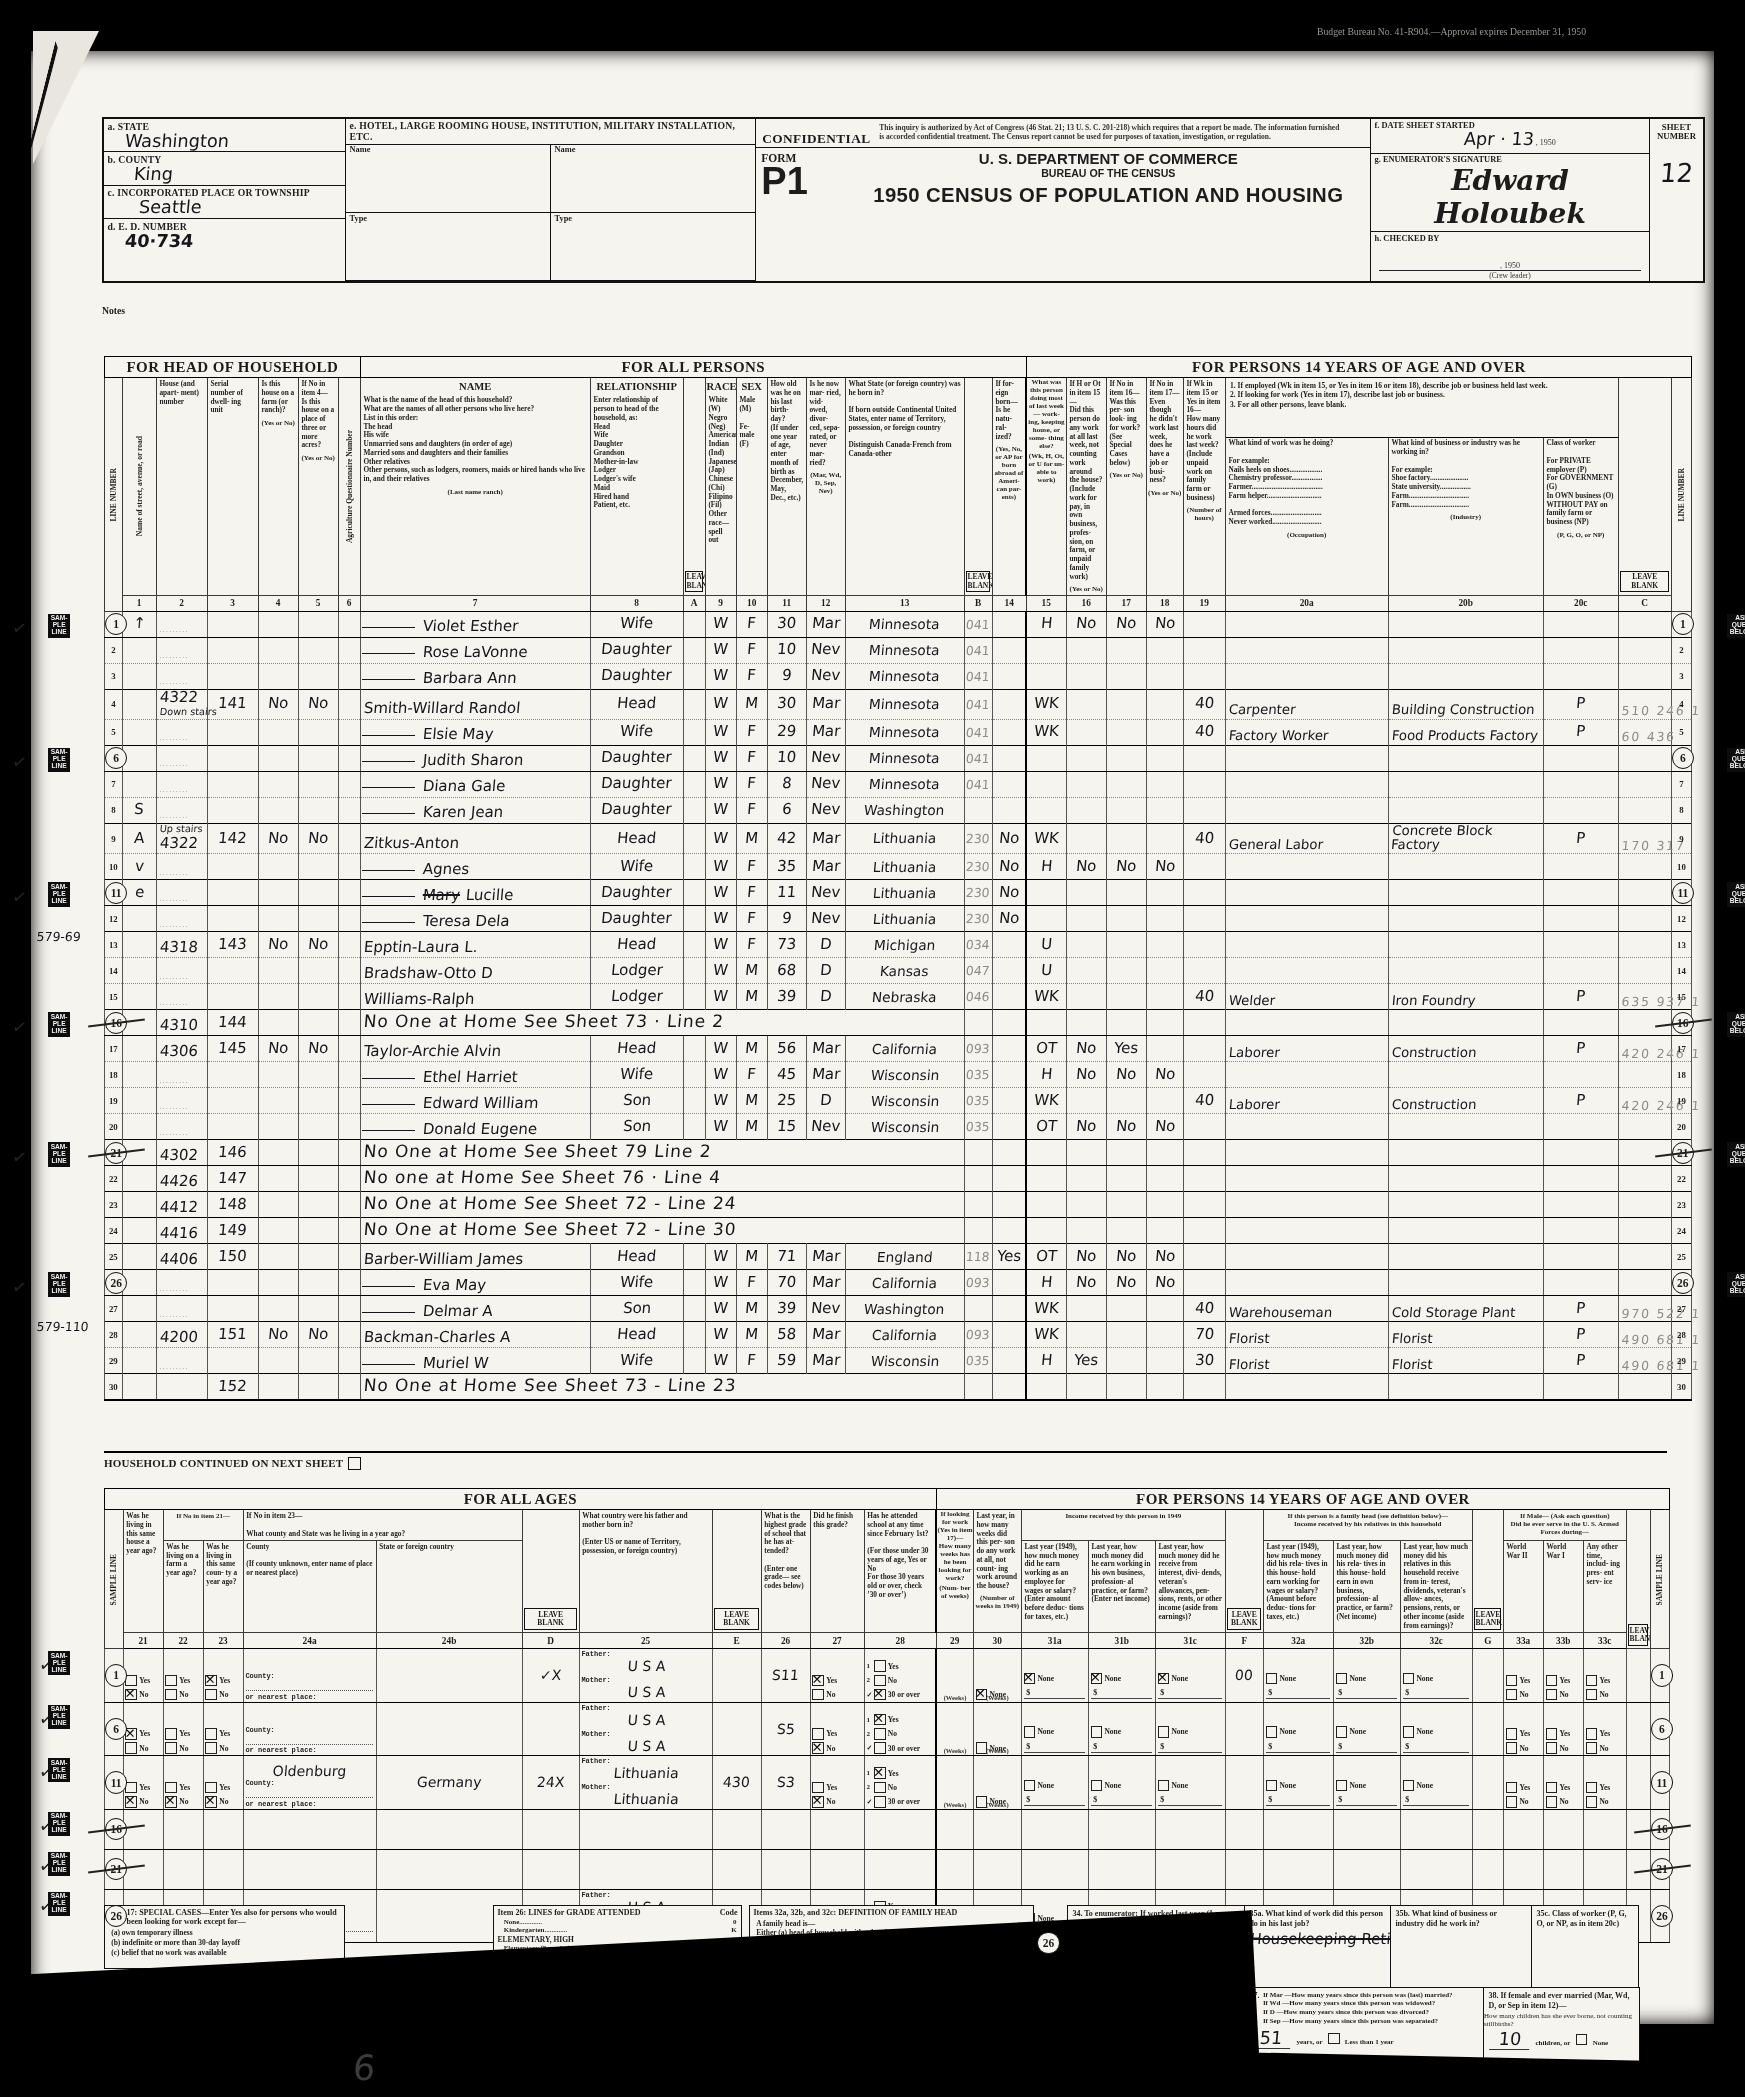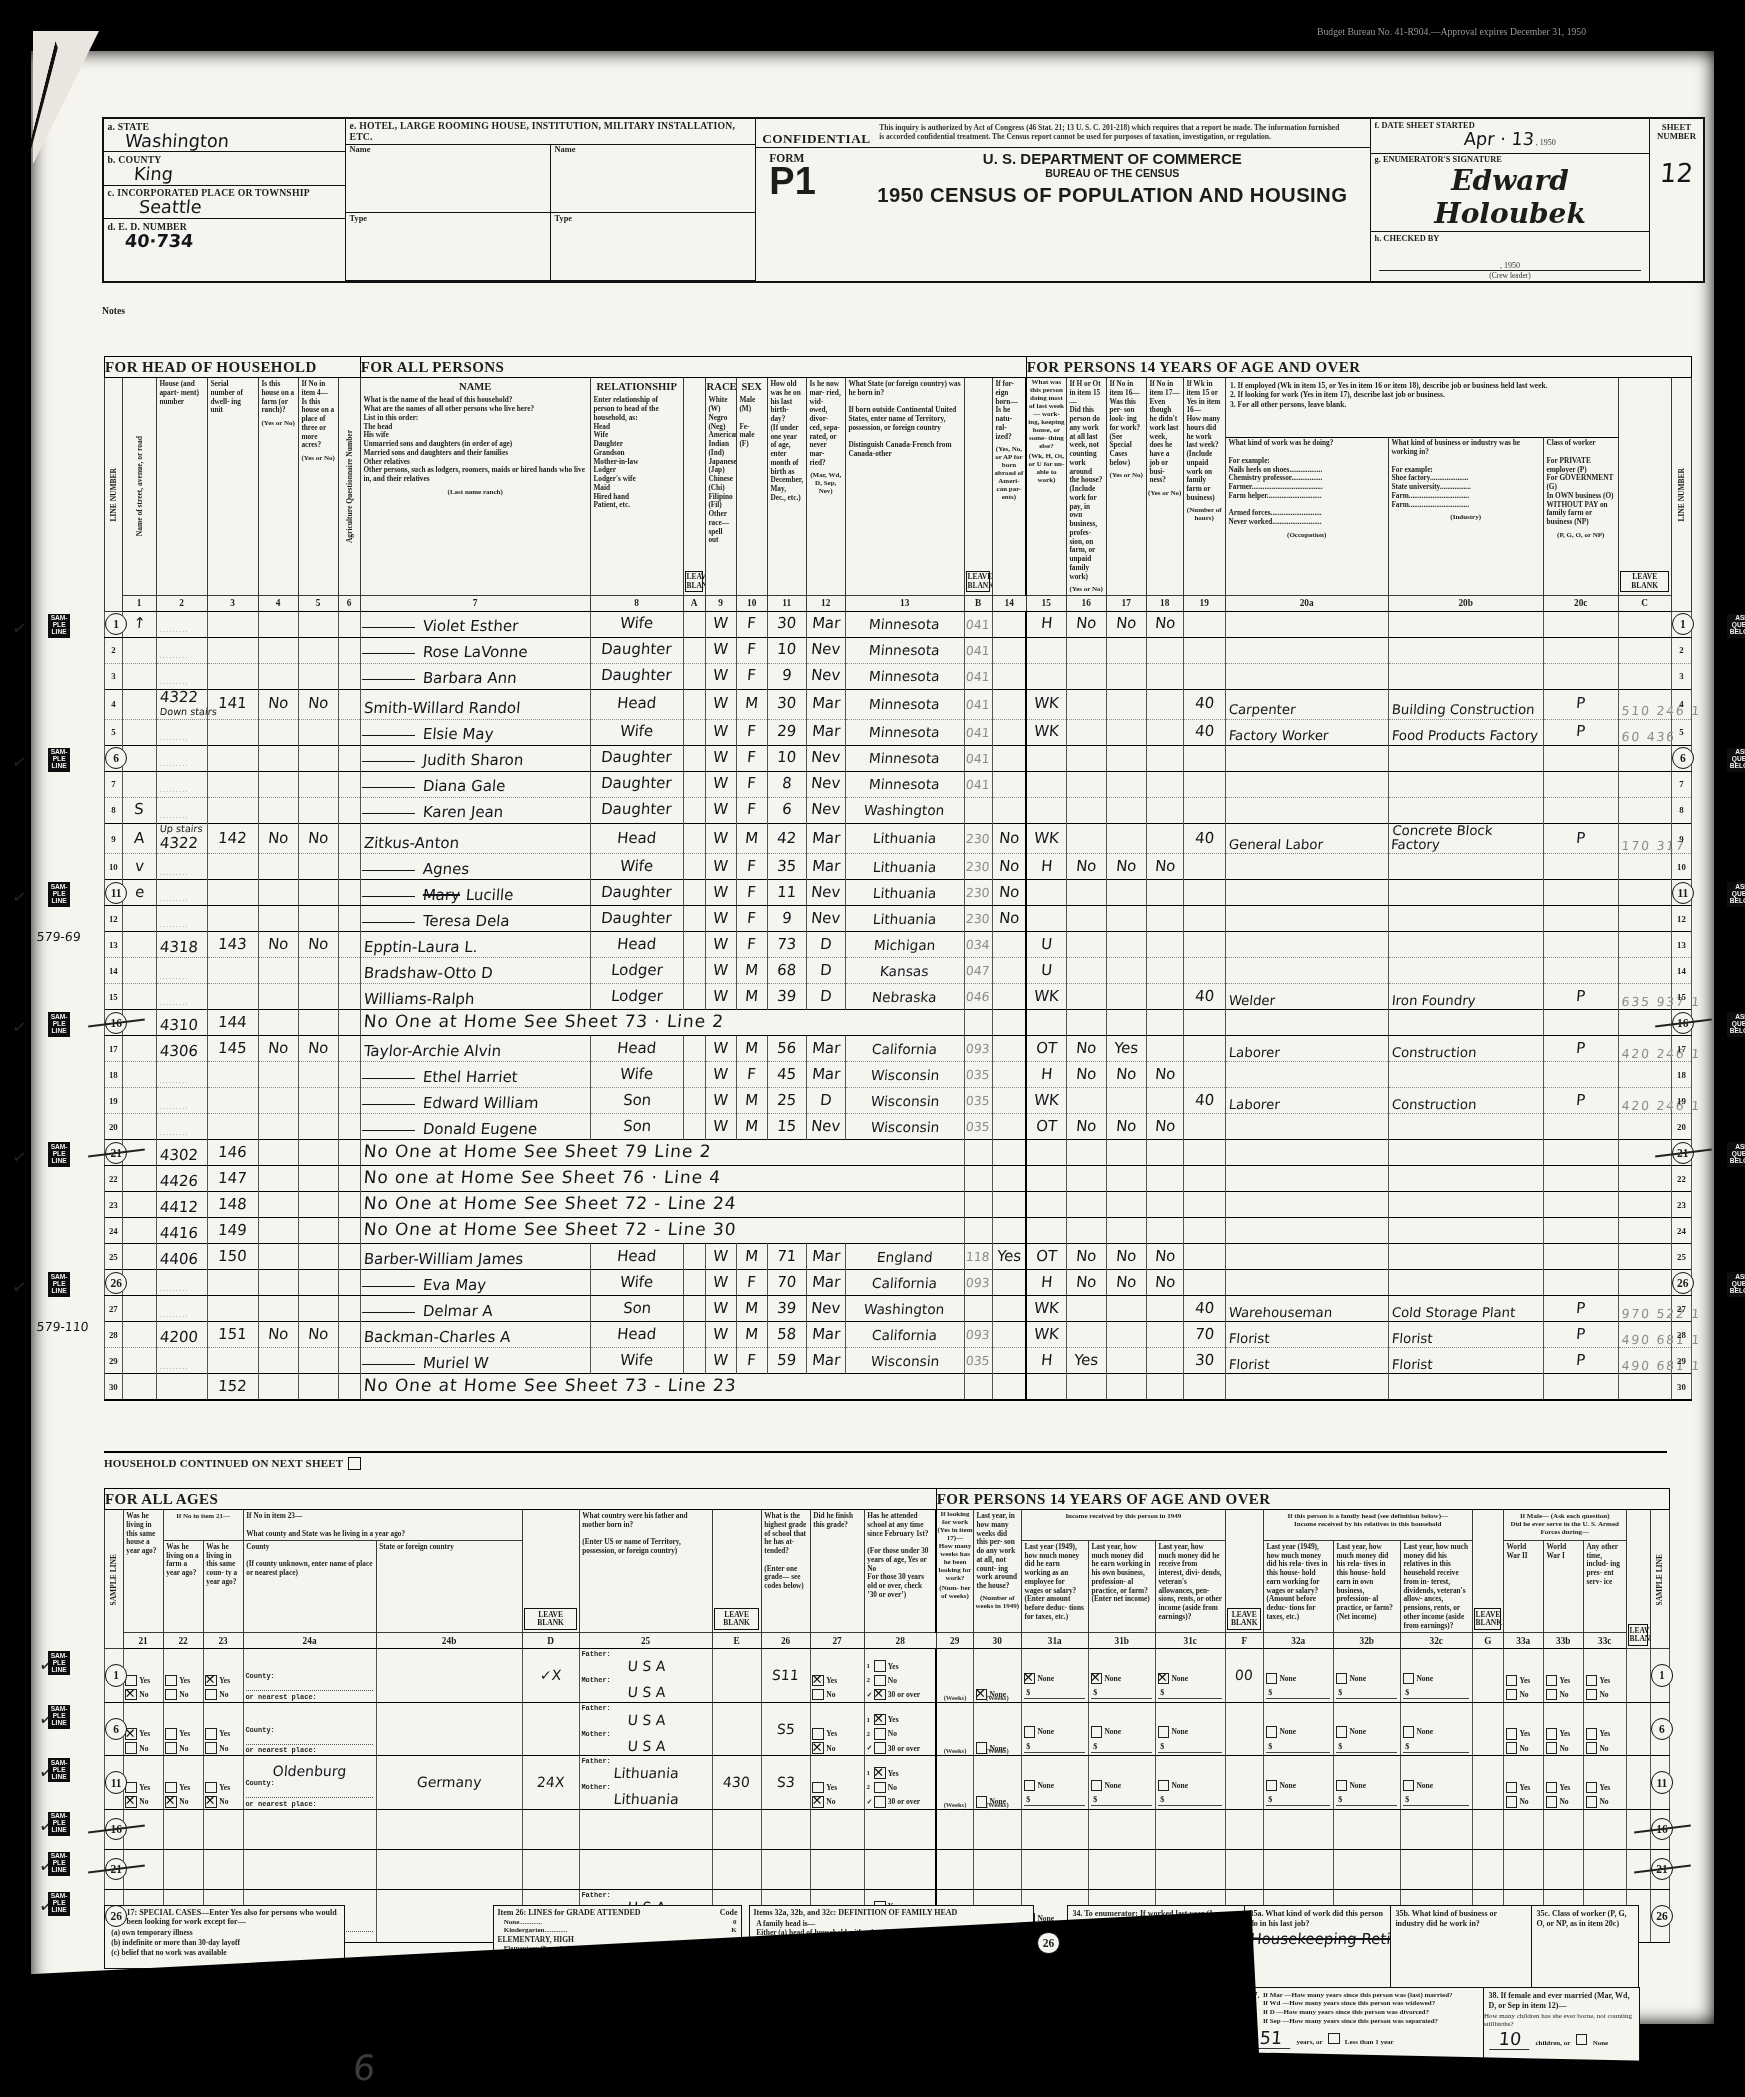--- a/index.html
+++ b/index.html
@@ -24,21 +24,21 @@
   .lbl{font-weight:bold;font-size:9.7px;letter-spacing:0.2px;}
   .lblsm{font-weight:bold;font-size:8.4px;}
   #hdr .colH{width:409px;border-right:1.8px solid #111;display:flex;flex-direction:column;}
   .hotline{display:flex;flex:1;}
   .hotline>div{flex:1;border-bottom:0.9px solid #111;padding:0.9px 3.5px;border-right:0.9px solid #111;}
   .hotline>div:last-child{border-right:none;}
   #hdr .colC{width:614px;border-right:1.8px solid #111;display:flex;flex-direction:column;}
   .confrow{display:flex;border-bottom:1.3px solid #111;}
   .confword{font-weight:bold;font-size:13.3px;padding:11.5px 4.4px 0 6.2px;letter-spacing:0.4px;}
   .conftext{font-size:7.5px;line-height:1.25;padding:3.5px 4.4px;width:464px;font-weight:bold;color:#333;}
-  .formrow{display:flex;flex:1;margin-left:8px;}
+  .formrow{display:flex;flex:1;}
   .formbox{width:80px;padding:4.4px 5.3px;}
   .formbox .f1{font-weight:bold;font-size:11.5px;}
   .formbox .f2{font-weight:bold;font-size:38px;line-height:.9;font-family:"Liberation Sans",sans-serif;}
   .titles{flex:1;text-align:center;padding-top:2.7px;}
   .t1{font-weight:bold;font-size:15px;font-family:"Liberation Sans",sans-serif;}
   .t2{font-weight:bold;font-size:10.6px;font-family:"Liberation Sans",sans-serif;}
   .t3{font-weight:bold;font-size:20.3px;margin-top:4.4px;font-family:"Liberation Sans",sans-serif;letter-spacing:0.4px;}
   #hdr .colD{width:278px;border-right:1.8px solid #111;}
   .ansline{border-bottom:1.3px solid #222;margin:0 4.4px;display:flex;justify-content:center;align-items:flex-end;}
   #hdr .colE{flex:1;text-align:center;}
@@ -46,21 +46,21 @@
   .crew{font-size:7.5px;text-align:center;color:#333;}
   .yr{font-size:8px;color:#333;}
   #notesrow{position:absolute;left:71px;top:254px;font-weight:bold;font-size:9.7px;}
   .cornermark{position:absolute;left:99px;top:198px;font-weight:bold;font-size:13.3px;}
   
   table{border-collapse:collapse;table-layout:fixed;background:#f6f4ee;}
   #mt{position:absolute;left:73px;top:305px;}
   #sb{position:absolute;left:73px;top:1437px;}
   th,td{border:0.9px solid #3a3a3a;vertical-align:top;padding:0;position:relative;overflow:visible;}
   thead th{overflow:hidden;}
-  th.sect{border:1.8px solid #000;font-weight:bold;font-size:15px;font-family:"Liberation Serif",serif;height:20.3px;text-align:left;vertical-align:middle;letter-spacing:0.4px;margin-top:28px;}
+  th.sect{border:1.8px solid #000;font-weight:bold;font-size:15px;font-family:"Liberation Serif",serif;height:20.3px;text-align:center;vertical-align:middle;letter-spacing:0.4px;margin-top:28px;}
   .httl{font-weight:bold;font-size:10.6px;text-align:center;padding:2.7px 0.9px;}
   .htxt{font-size:7.3px;line-height:1.2;white-space:pre-line;padding:1.8px 2.7px;font-weight:bold;color:#222;text-align:left;}
   .hfoot{font-size:7px;font-weight:bold;text-align:center;padding:1.8px 0.9px;color:#222;}
   th.vert{vertical-align:middle;}
   .vtext{writing-mode:vertical-rl;transform:rotate(180deg);font-weight:bold;font-size:7.5px;white-space:pre-line;margin:0 auto;max-height:265px;}
   .lbbox{border:1.3px solid #111;font-weight:bold;font-size:7.5px;text-align:center;margin:2.7px 1.3px;padding:1.3px 0.4px;line-height:1.1;}
   th.lbcell{vertical-align:bottom;}
   th.num{font-weight:bold;font-size:9.3px;text-align:center;height:15px;vertical-align:middle;border-top:1.3px solid #000;border-bottom:1.8px solid #000;}
   th.note{font-size:7.5px;font-weight:bold;text-align:left;vertical-align:top;line-height:1.25;white-space:pre-line;padding:2.7px 4.4px;height:53px;border-bottom:1.3px solid #000;}
   tbody td{border-left:0.9px solid #555;border-right:0.9px solid #555;border-top:none;border-bottom:0.9px dotted #8a8a88;height:25px;vertical-align:bottom;}

